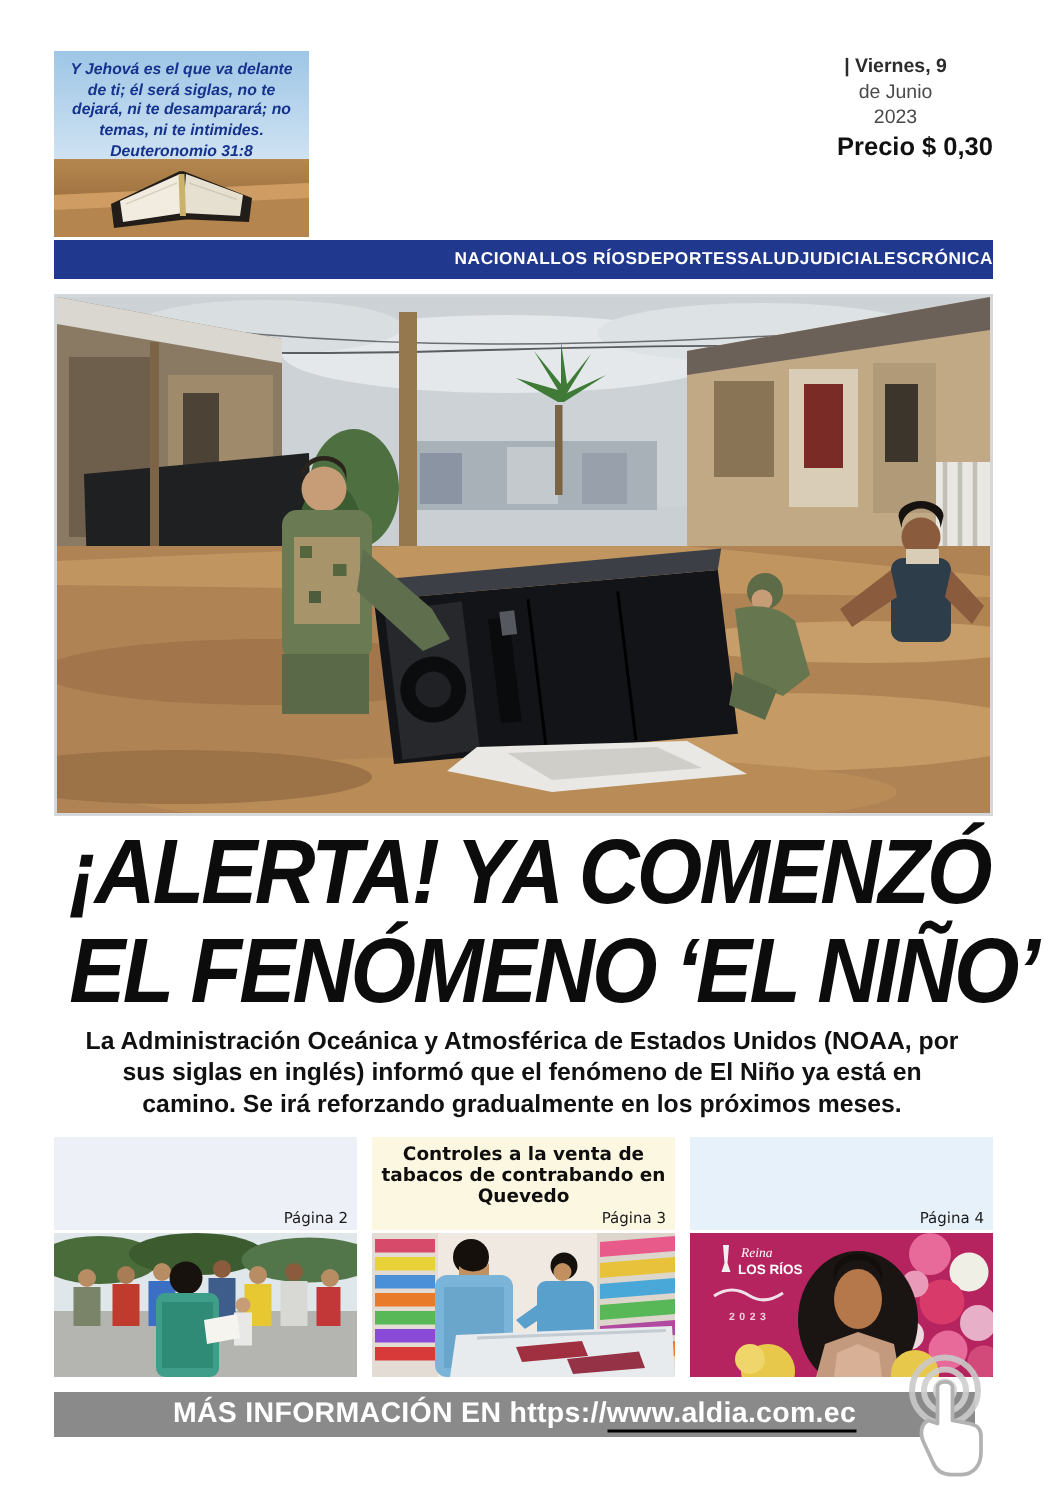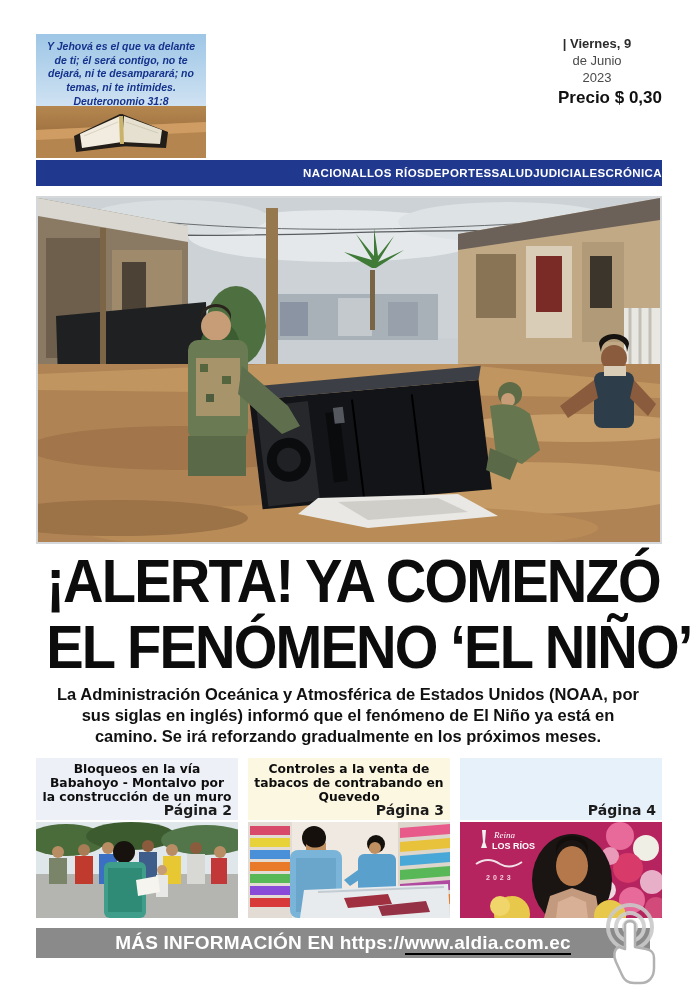--- a/index.html
+++ b/index.html
@@ -27,52 +27,52 @@
 
   
   .navbar { position:absolute; left:36px; top:160px; width:626px; height:26px; background:#21388f;
     display:flex; align-items:center; justify-content:flex-end; }
   .nav-item { color:#fff; font-weight:bold; font-size:11.5px; letter-spacing:.4px; cursor:pointer; }
 
   
   .lead-photo { position:absolute; left:36px; top:196px; width:626px; height:348px; border:2px solid #d4d8da; background:#c9cfd3; }
 
   
-  .headline { position:absolute; left:20px; top:548px; width:656px; text-align:center; color:#0c0c0c; }
+  .headline { position:absolute; left:20px; top:548px; width:656px; text-align:center; color:#0c0c0c;font-style:italic; }
   .headline .hl { font-weight:bold; font-size:61px; line-height:66px; letter-spacing:-2px;
     transform:scaleX(.92); transform-origin:center; white-space:nowrap; }
   .deck { position:absolute; left:54px; top:684px; width:588px; text-align:center;
     font-weight:bold; font-size:16.5px; line-height:1.28; color:#111; }
   .page-ref-main { position:absolute; right:38px; top:733px; font-weight:bold; font-size:16px; color:#1a6cb5; cursor:pointer;margin-top:35px; }
 
   
   .stories { position:absolute; left:36px; top:758px; width:626px; display:flex; gap:10px; }
   .story { width:202px; }
   .story-head { position:relative; height:62px; padding:4px 6px 2px 6px; }
   .story.s1 .story-head { background:#eef0f8; }
   .story.s2 .story-head { background:#fcf7e0; }
   .story.s3 .story-head { background:#e7f1fa; }
   .story-title { font-family:"DejaVu Sans", sans-serif; font-weight:bold; font-size:12.3px; line-height:1.14; text-align:center; color:#0e0e0e; }
-  .story-page { position:absolute; right:6px; bottom:2px; font-family:"DejaVu Sans", sans-serif; font-weight:bold; font-size:14px; color:#1b1b1b; cursor:pointer; }
+  .story-page { position:absolute; right:6px; bottom:2px; font-family:"DejaVu Sans", sans-serif; font-weight:normal; font-size:10px; color:#1b1b1b; cursor:pointer; }
   .story-photo { display:block; margin-top:2px; }
 
   
   .footer-bar { position:absolute; left:36px; top:928px; width:614px; height:30px; background:#8a8a8a;
     display:flex; align-items:center; justify-content:center; }
   .footer-text { color:#fff; font-weight:bold; font-size:19px; letter-spacing:.2px; white-space:nowrap; }
   .footer-link { border-bottom:2px solid #000000; cursor:pointer; }
   .tap-icon { position:absolute; left:598px; top:901px; }
 </style>
 </head>
 <body>
 
 <div class="page">
 
   <div class="bible-box">
-    <div class="bible-verse">Y Jehová es el que va delante de ti; él será contigo, no te dejará, ni te desamparará; no temas, ni te intimides. Deuteronomio 31:8</div>
+    <div class="bible-verse">Y Jehová es el que va delante de ti; él será siglas, no te dejará, ni te desamparará; no temas, ni te intimides. Deuteronomio 31:8</div>
     <svg class="bible-svg" width="170" height="52" viewBox="0 0 170 52">
       <polygon points="0,24 170,16 170,52 0,52" fill="#b5854f"></polygon>
       <polygon points="0,24 170,16 170,26 0,34" fill="#cf9d63"></polygon>
       <polygon points="38,30 84,8 90,10 90,40 40,46" fill="#221d18"></polygon>
       <polygon points="132,26 86,8 82,10 82,40 130,42" fill="#221d18"></polygon>
       <polygon points="44,28 84,10 86,36 46,42" fill="#f1ecdf"></polygon>
       <polygon points="126,24 88,10 86,36 124,38" fill="#e6e0d0"></polygon>
       <line x1="85" y1="10" x2="86" y2="38" stroke="#c9b26a" stroke-width="4"></line>
       <line x1="48" y1="30" x2="82" y2="16" stroke="#d8d2c0" stroke-width="1"></line>
       <line x1="122" y1="27" x2="90" y2="16" stroke="#d0cab8" stroke-width="1"></line>
@@ -199,21 +199,20 @@
     <div class="hl">¡ALERTA! YA COMENZÓ</div>
     <div class="hl">EL FENÓMENO ‘EL NIÑO’</div>
   </div>
   <div class="deck">La Administración Oceánica y Atmosférica de Estados Unidos (NOAA, por sus siglas en inglés) informó que el fenómeno de El Niño ya está en camino. Se irá reforzando gradualmente en los próximos meses.</div>
   <div class="page-ref-main">Pág. 5</div>
 
   <div class="stories">
 
     <div class="story s1">
       <div class="story-head">
-        <div class="story-title">Bloqueos en la vía Babahoyo - Montalvo por la construcción de un muro</div>
         <div class="story-page">Página 2</div>
       </div>
       <svg class="story-photo" width="202" height="96" viewBox="0 0 202 96">
         <rect width="202" height="96" fill="#dfe7ea"></rect>
         <ellipse cx="30" cy="18" rx="40" ry="16" fill="#4a6b3a"></ellipse>
         <ellipse cx="95" cy="14" rx="45" ry="14" fill="#3c5c30"></ellipse>
         <ellipse cx="170" cy="18" rx="45" ry="15" fill="#52764a"></ellipse>
         <rect x="0" y="52" width="202" height="44" fill="#b4b4b0"></rect>
         <g>
           <circle cx="22" cy="30" r="6" fill="#b98d64"></circle>

